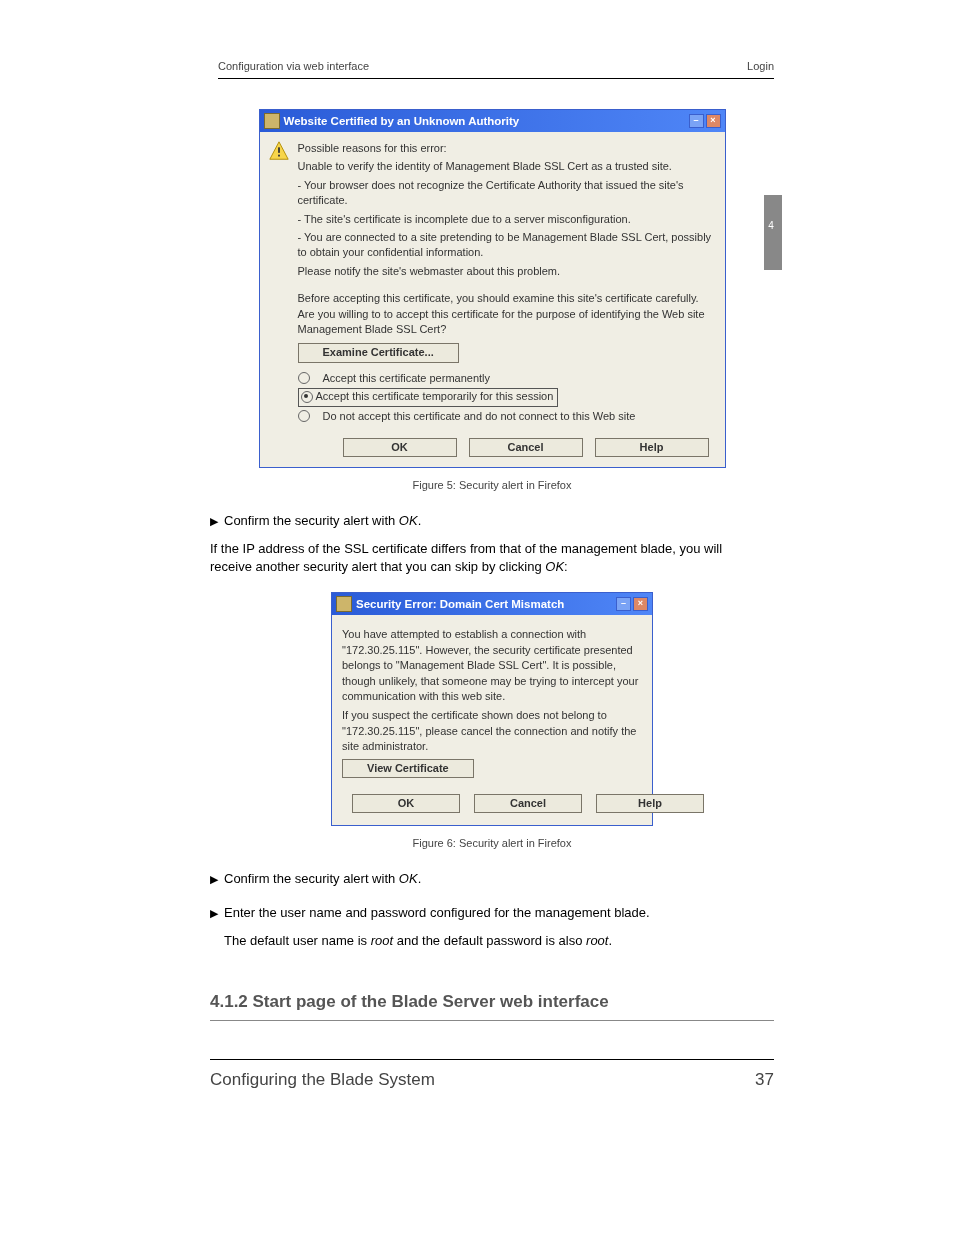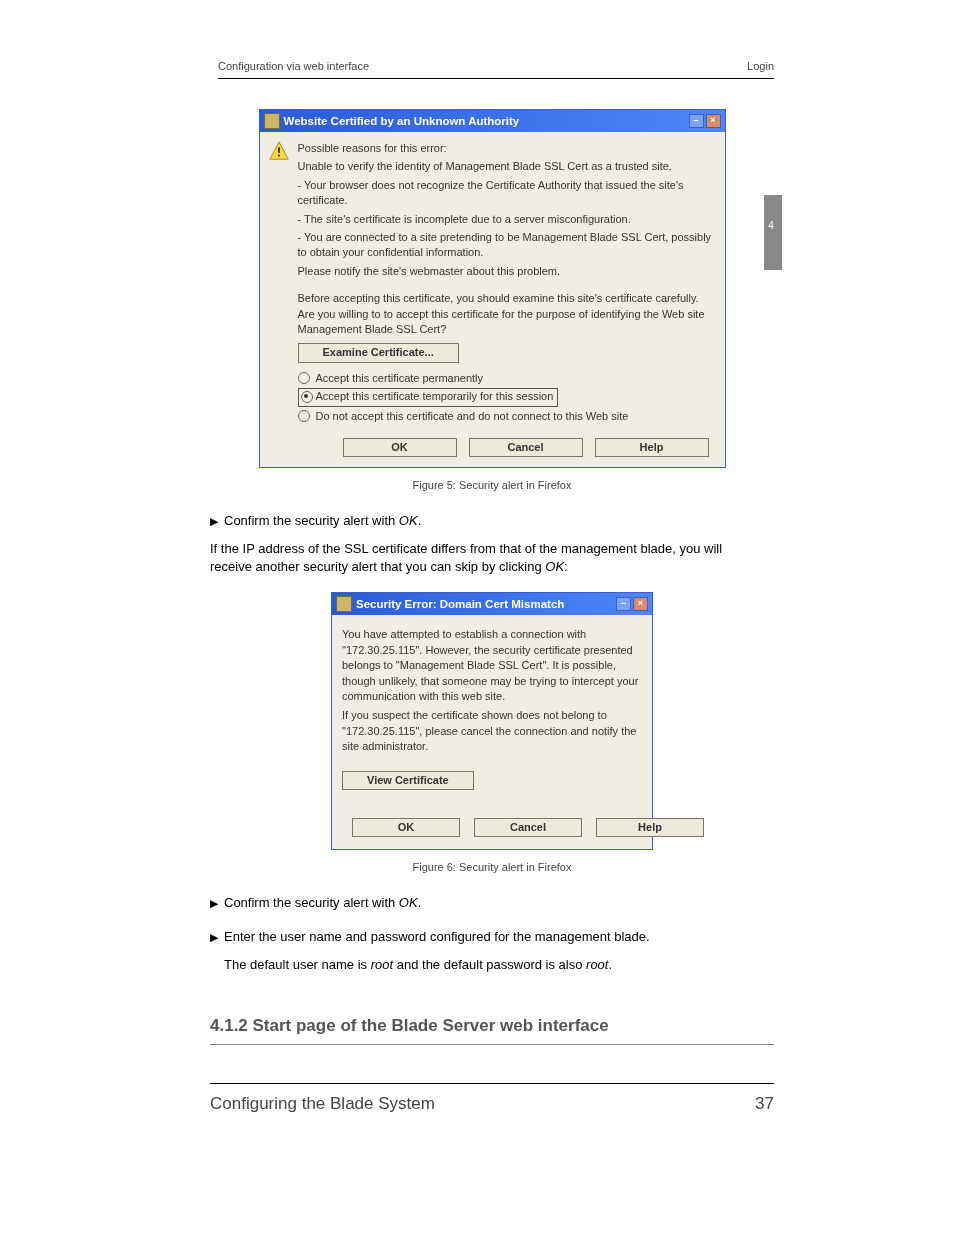--- a/index.html
+++ b/index.html
@@ -127,21 +127,21 @@
     border: 1px solid #7a7568;
     padding: 1px 24px;
     font-size: 11px;
     color: #333;
     display: inline-block;
     font-weight: bold;
   }
   .radio-row {
     display:flex;
     align-items:center;
-    gap:6px;
+    gap:13px;
     margin: 2px 0;
     font-size: 11px;
   }
   .radio-dot {
     width:10px;height:10px;
     border:1px solid #666;
     border-radius:50%;
     position:relative;
     display:inline-block;
   }
@@ -294,21 +294,21 @@
         <span class="tb-icon"></span>
         <span class="title-text">Security Error: Domain Cert Mismatch</span>
         <span class="tb-btns">
           <span class="tb-btn">–</span>
           <span class="tb-btn x">×</span>
         </span>
       </div>
       <div class="dlg2-body">
         <p>You have attempted to establish a connection with "172.30.25.115". However, the security certificate presented belongs to "Management Blade SSL Cert". It is possible, though unlikely, that someone may be trying to intercept your communication with this web site.</p>
         <p>If you suspect the certificate shown does not belong to "172.30.25.115", please cancel the connection and notify the site administrator.</p>
-        <div style="margin:16px 0">
+        <div style="margin:4px 0">
           <span class="dlg-btn">View Certificate</span>
         </div>
       </div>
       <div class="dlg2-footer">
         <span class="dlg-btn">OK</span>
         <span class="dlg-btn">Cancel</span>
         <span class="dlg-btn">Help</span>
       </div>
     </div>
 

